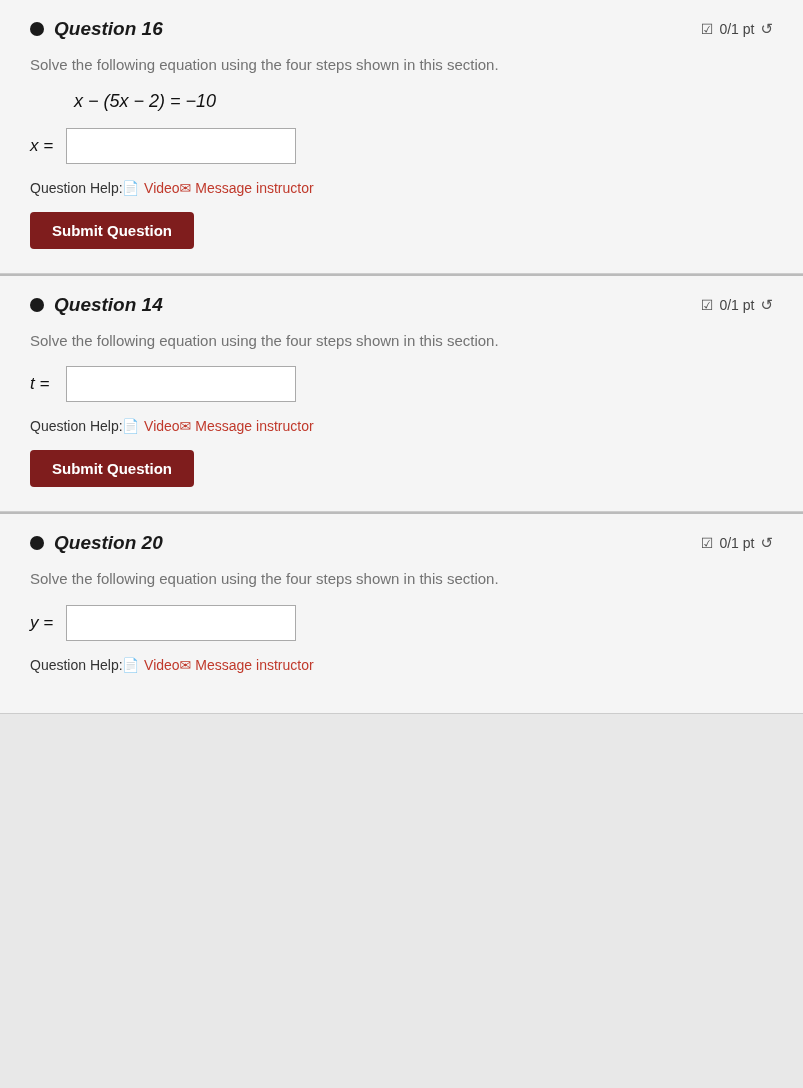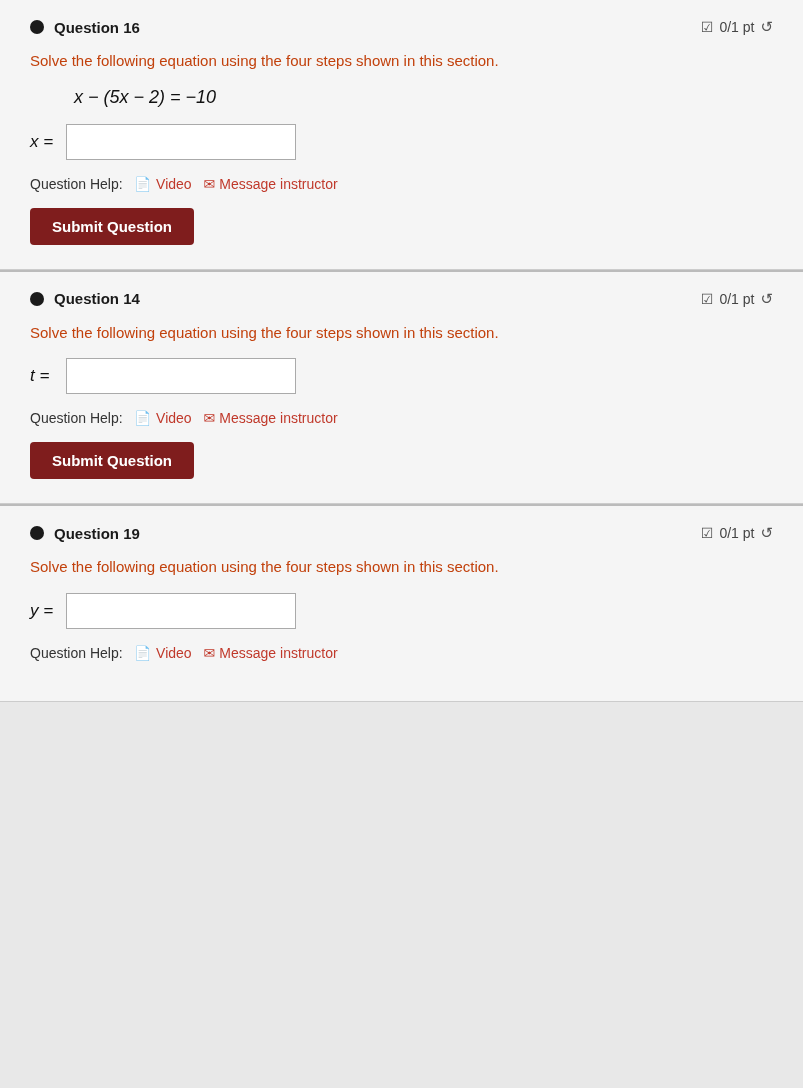--- a/index.html
+++ b/index.html
@@ -44,23 +44,24 @@
     .question-dot {
       width: 14px;
       height: 14px;
       border-radius: 50%;
       background-color: #1a1a1a;
       display: inline-block;
       flex-shrink: 0;
     }
 
     .question-title {
-      font-size: 15px;
+      font-size: 19px;
       font-weight: bold;
       color: #1a1a1a;
+      font-style: italic;
     }
 
     .question-score {
       display: flex;
       align-items: center;
       gap: 6px;
       font-size: 14px;
       color: #444;
     }
 
@@ -74,21 +75,21 @@
       color: #555;
       cursor: pointer;
     }
 
     .question-body {
       padding-left: 0;
     }
 
     .question-instruction {
       font-size: 15px;
-      color: #c2410c;
+      color: #737373;
       margin-bottom: 14px;
       line-height: 1.5;
     }
 
     .equation {
       font-size: 18px;
       color: #111;
       margin-bottom: 16px;
       font-style: italic;
       margin-left: 44px;
@@ -114,21 +115,20 @@
       border: 1px solid #aaa;
       background-color: #fff;
       font-size: 15px;
       padding: 4px 8px;
       outline: none;
     }
 
     .question-help {
       display: flex;
       align-items: center;
-      gap: 12px;
       font-size: 14px;
       color: #333;
       margin-bottom: 16px;
     }
 
     .help-label {
       color: #333;
     }
 
     .help-link {
@@ -236,21 +236,21 @@
       <button class="submit-btn">Submit Question</button>
     </div>
   </div>
 
   <hr class="divider">
 
   <div class="question-block">
     <div class="question-header">
       <div class="question-title-group">
         <span class="question-dot"></span>
-        <span class="question-title">Question 19</span>
+        <span class="question-title">Question 20</span>
       </div>
       <div class="question-score">
         <span class="score-icon">☑</span>
         <span>0/1 pt</span>
         <span class="refresh-icon">↺</span>
       </div>
     </div>
     <div class="question-body">
       <p class="question-instruction">Solve the following equation using the four steps shown in this section.</p>
       <div class="answer-row">

